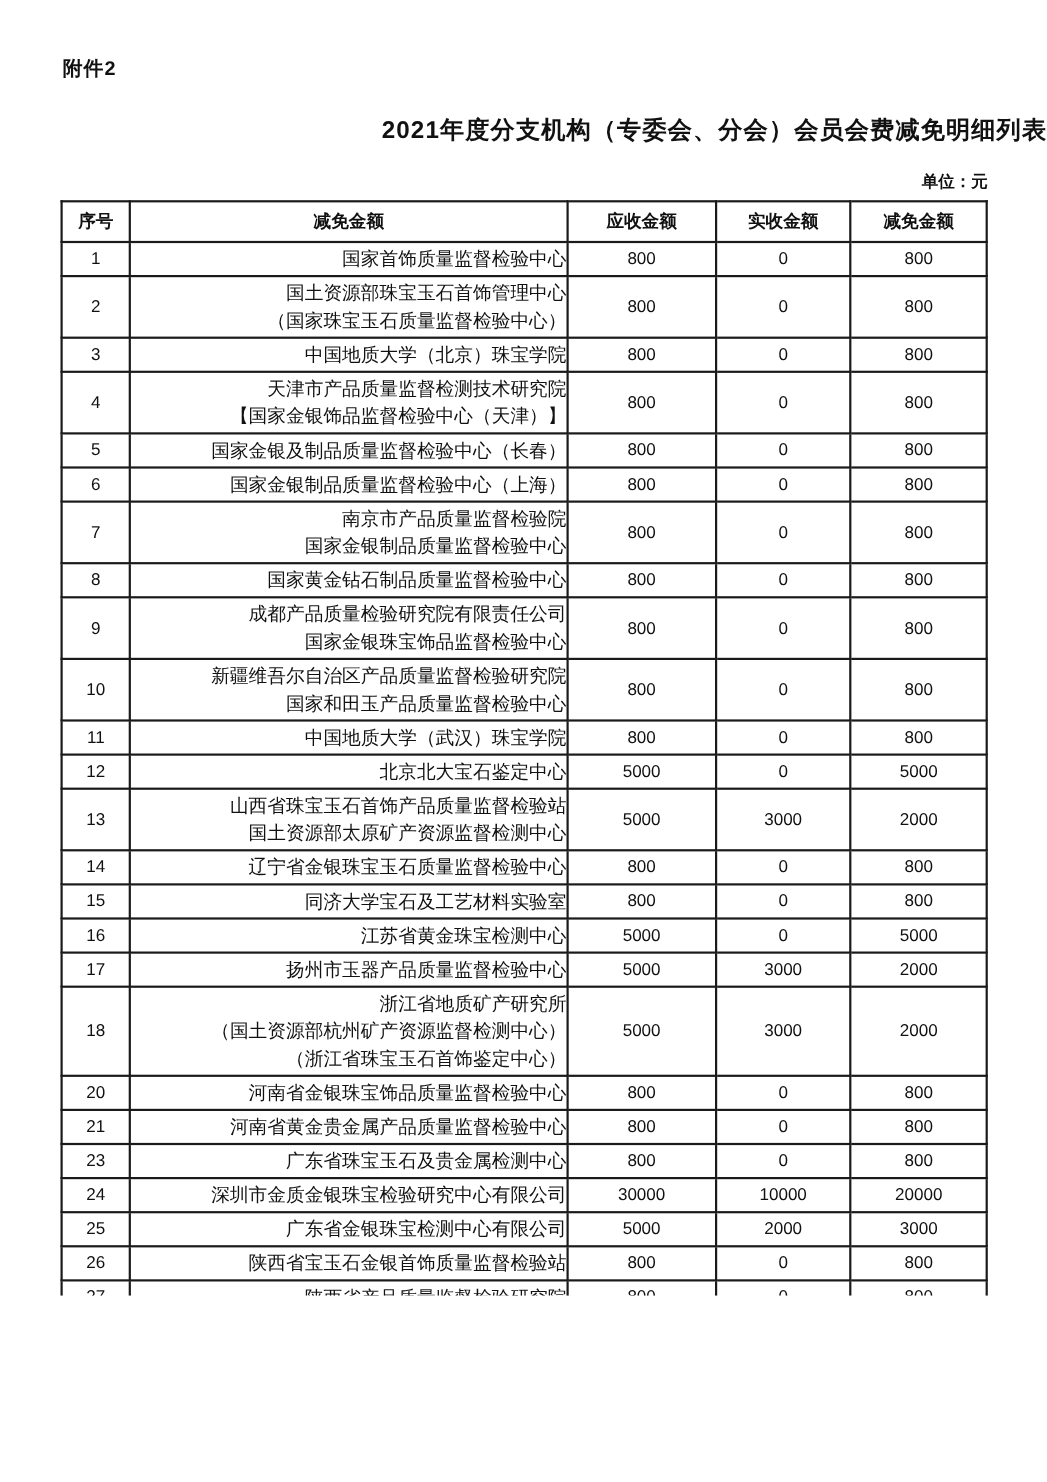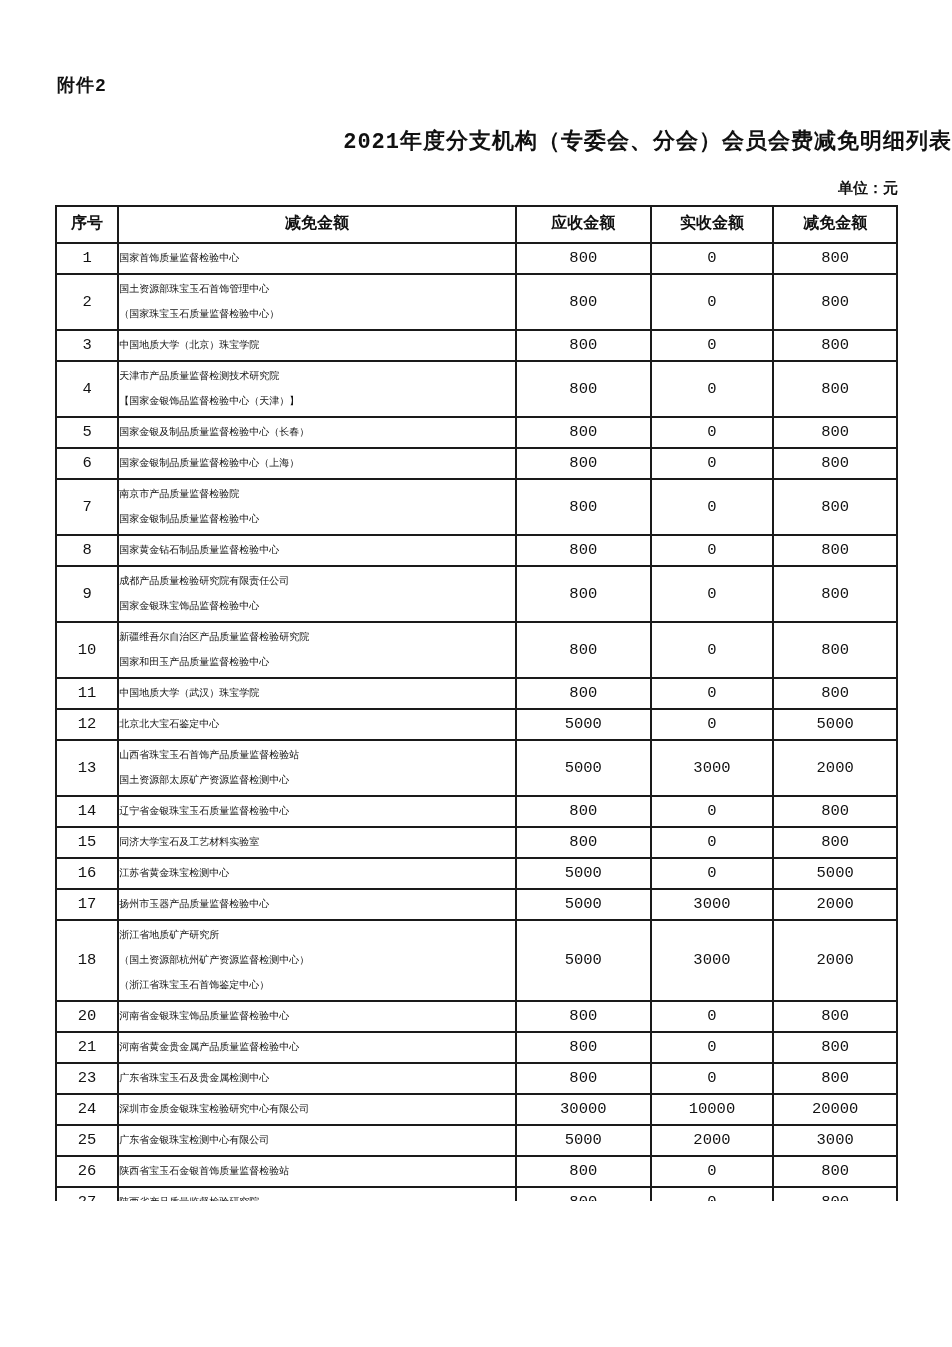--- a/index.html
+++ b/index.html
@@ -2,23 +2,22 @@
 <html><head>
 <meta charset="utf-8">
 <style>
   html, body { margin: 0; padding: 0; background: #ffffff; }
   .page {
     position: relative;
     width: 952px;
     height: 1178px;
     background: #ffffff;
     color: #111111;
-    font-family: Liberation Mono, monospace;
+    font-family: Liberation Sans, sans-serif;
     overflow: hidden;
-    margin-top: 23px;
   }
   .attachment-label {
     position: absolute;
     left: 57px;
     top: 50px;
     font-size: 18px;
     font-weight: bold;
     letter-spacing: 1px;
   }
   .doc-title {
@@ -59,24 +58,24 @@
     height: 31px;
     font-weight: bold;
     text-align: center;
     font-size: 16px;
   }
   td.cell-no, td.cell-amount {
     text-align: center;
     font-size: 15.5px;
   }
   td.cell-name {
-    text-align: left;
+    text-align: right;
     padding-left: 8px;
     padding-right: 6px;
-    font-size: 10px;
+    font-size: 17px;
   }
   td.cell-name .name-line {
     line-height: 25px;
     white-space: nowrap;
   }
   .page-footer {
     position: absolute;
     left: 0;
     top: 1272px;
     width: 952px;

